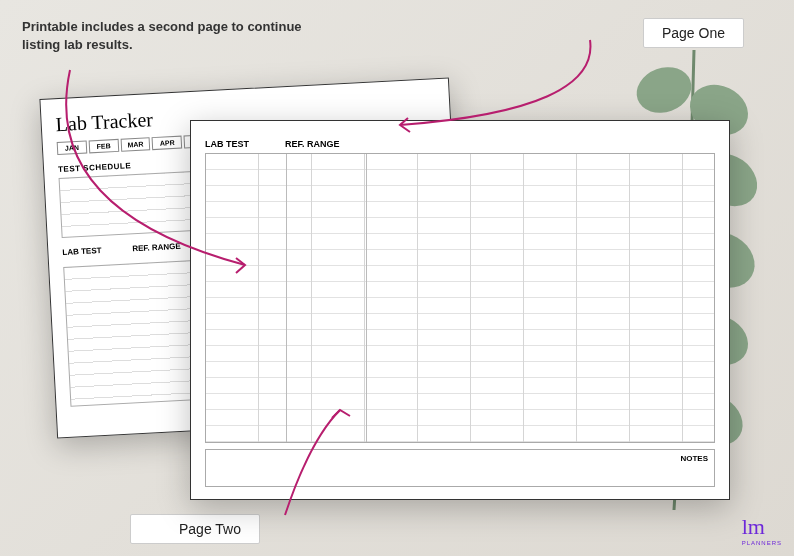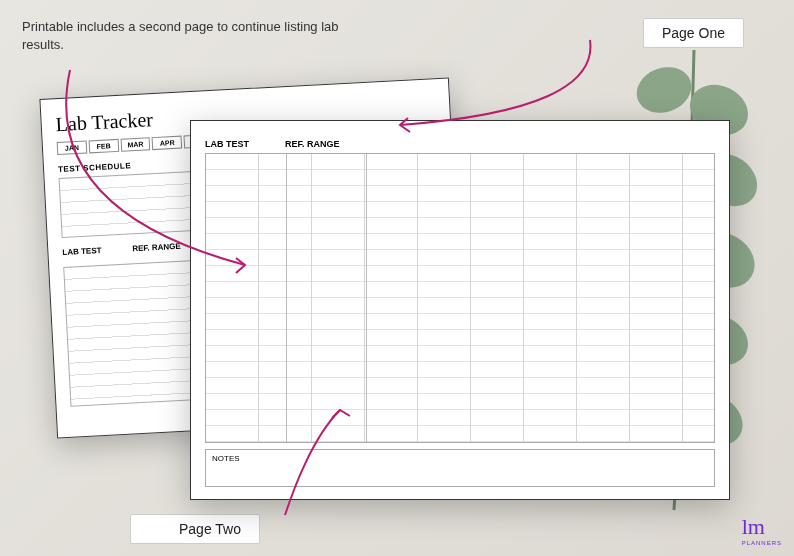--- a/index.html
+++ b/index.html
@@ -11,20 +11,21 @@
     overflow: hidden;
   }
   .leaves {
     position: absolute; right: -40px; top: 30px; width: 280px; height: 500px;
     pointer-events: none;
   }
   .top-text {
     position: absolute; left: 22px; top: 18px;
     font-size: 13px; color: #333; line-height: 1.4;
     max-width: 320px;
+    font-weight: bold;
   }
   .badge {
     position: absolute;
     background: #fff; border: 1px solid #ccc;
     padding: 6px 18px; font-size: 14px; color: #222;
     border-radius: 2px;
   }
   .badge.page-one { right: 50px; top: 18px; }
   .badge.page-two { left: 130px; bottom: 12px; padding-left: 48px; }
 
@@ -81,21 +82,21 @@
     background:
       repeating-linear-gradient(to right, transparent 0, transparent 52px, #d5d5d5 52px, #d5d5d5 53px),
       repeating-linear-gradient(to bottom, transparent 0, transparent 15px, #e2e2e2 15px, #e2e2e2 16px);
   }
   .front-grid .vline { position: absolute; top:0; bottom:0; width:1px; background:#bbb; }
   .front-grid .vline.a { left: 80px; }
   .front-grid .vline.b { left: 160px; }
   .notes-box {
     border: 1px solid #aaa; height: 38px; margin-top: 6px; padding: 4px 6px;
   }
-  .notes-box .lbl { font-size: 8px; font-weight: 400; }
+  .notes-box .lbl { font-size: 8px; font-weight: 700; text-align: right; }
 
   .arrow path { fill: none; stroke: #b71e6e; stroke-width: 2; }
   .arrow { position: absolute; pointer-events: none; }
 
   .logo {
     position: absolute; right: 12px; bottom: 10px;
     font-family: "Brush Script MT", cursive; font-size: 22px; color: #6d28d9;
   }
   .logo .sub { font-family: Arial; font-size: 6px; letter-spacing: 1px; display:block; text-align:center; }
 </style>

